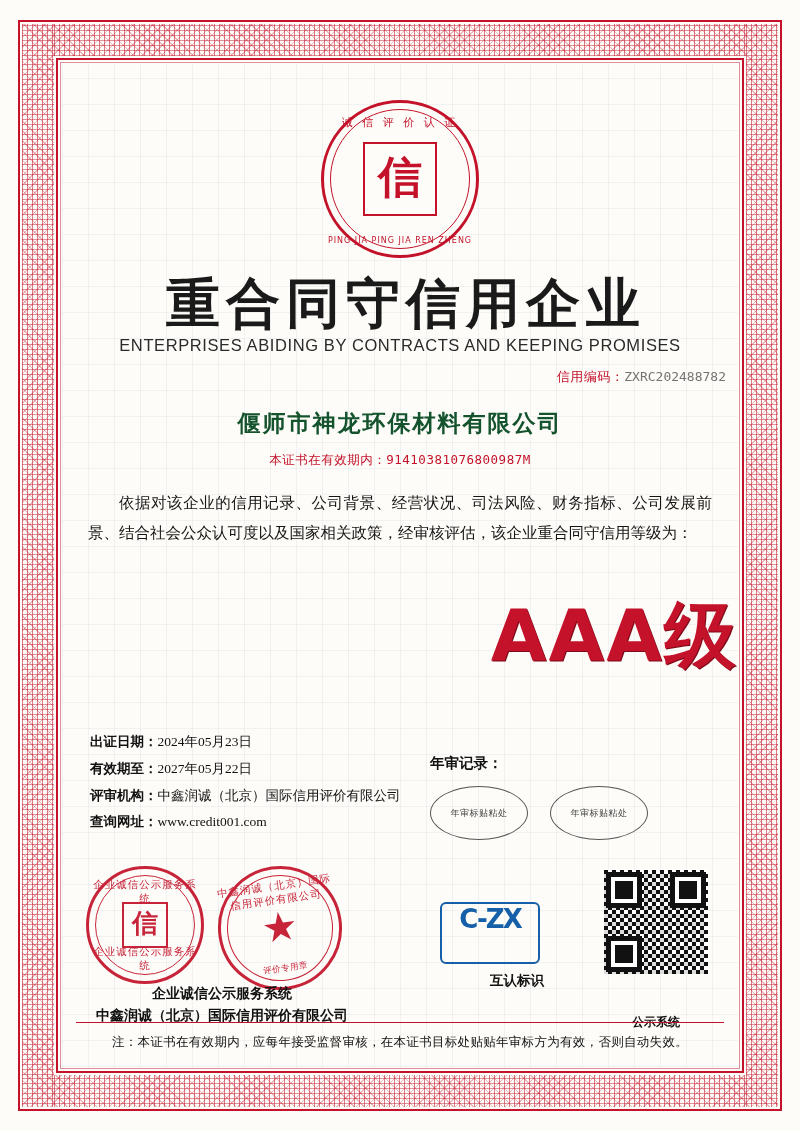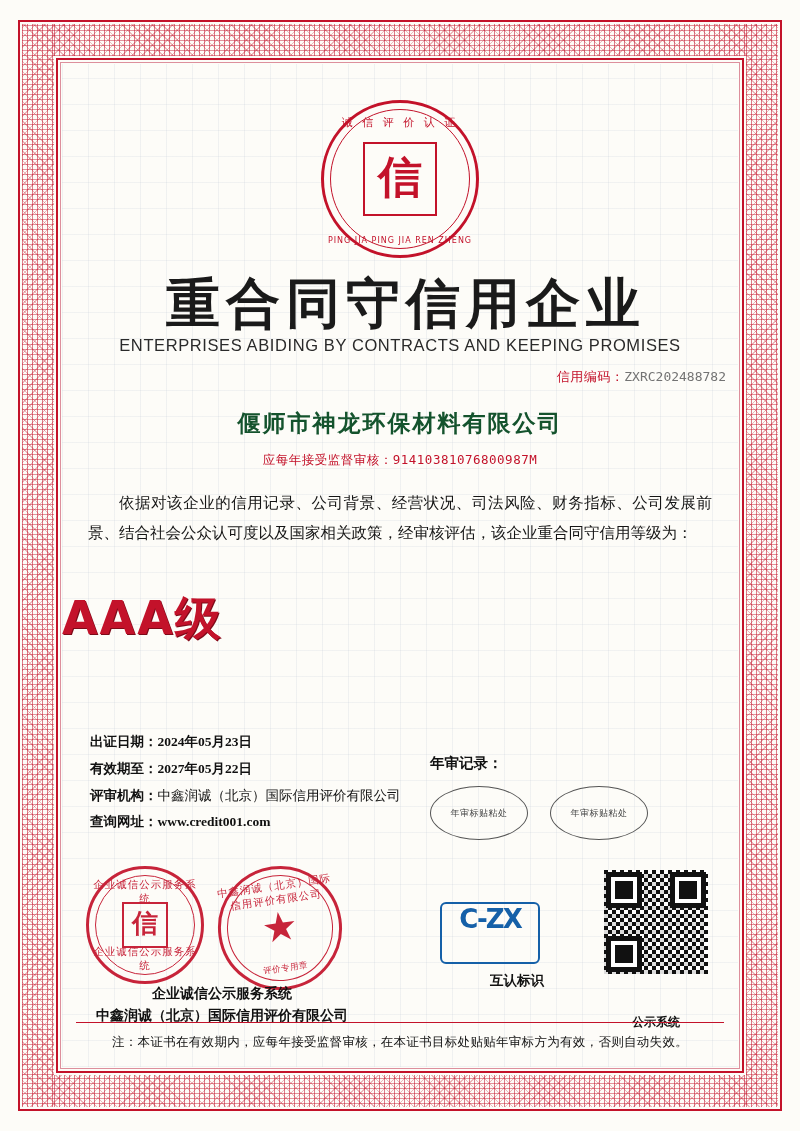--- a/index.html
+++ b/index.html
@@ -195,44 +195,44 @@
     color: #151515;
     text-align: justify;
     text-indent: 2em;
   }
 
   
   .grade {
     position: absolute;
     top: 524px;
     left: 0; right: 0;
-    text-align: left;
-    font-family: "DejaVu Sans", sans-serif;
-    font-weight: bold;
-    font-size: 46px;
+    text-align: right;
+    font-family: "DejaVu Sans", sans-serif;
+    font-weight: bold;
+    font-size: 72px;
     letter-spacing: 2px;
     color: #c3122a;
     text-shadow: 1px 1px 0 #7d0a18;
   }
 
   
   .info {
     position: absolute;
     top: 664px;
     left: 28px;
     font-family: "DejaVu Sans", sans-serif;
     font-size: 13.5px;
     color: #111;
     line-height: 26px;
   }
   .info .row { white-space: nowrap; }
   .info .lbl { font-weight: bold; }
   .info .val-serif {
     font-family: "Liberation Serif", serif;
-    font-weight: bold;
+    font-weight: normal;
   }
 
   
   .annual {
     position: absolute;
     top: 690px;
     left: 368px;
     font-family: "DejaVu Sans", sans-serif;
     font-size: 14.5px;
     font-weight: bold;
@@ -457,21 +457,21 @@
 
     <div class="title-cn">重合同守信用企业</div>
     <div class="title-en">ENTERPRISES ABIDING BY CONTRACTS AND KEEPING PROMISES</div>
 
     <div class="credit-code-line">
       <span>信用编码：</span><span class="value">ZXRC202488782</span>
     </div>
 
     <div class="company">偃师市神龙环保材料有限公司</div>
     <div class="usci">
-      <span>应每年接受监督审核：</span><span class="value">91410381076800987M</span>
+      <span>本证书在有效期内：</span><span class="value">91410381076800987M</span>
     </div>
 
     <div class="para">依据对该企业的信用记录、公司背景、经营状况、司法风险、财务指标、公司发展前景、结合社会公众认可度以及国家相关政策，经审核评估，该企业重合同守信用等级为：</div>
 
     <div class="grade">AAA级</div>
 
     <div class="info">
       <div class="row">
         <span class="lbl">出证日期：</span><span class="val-serif">2024年05月23日</span>
       </div>

